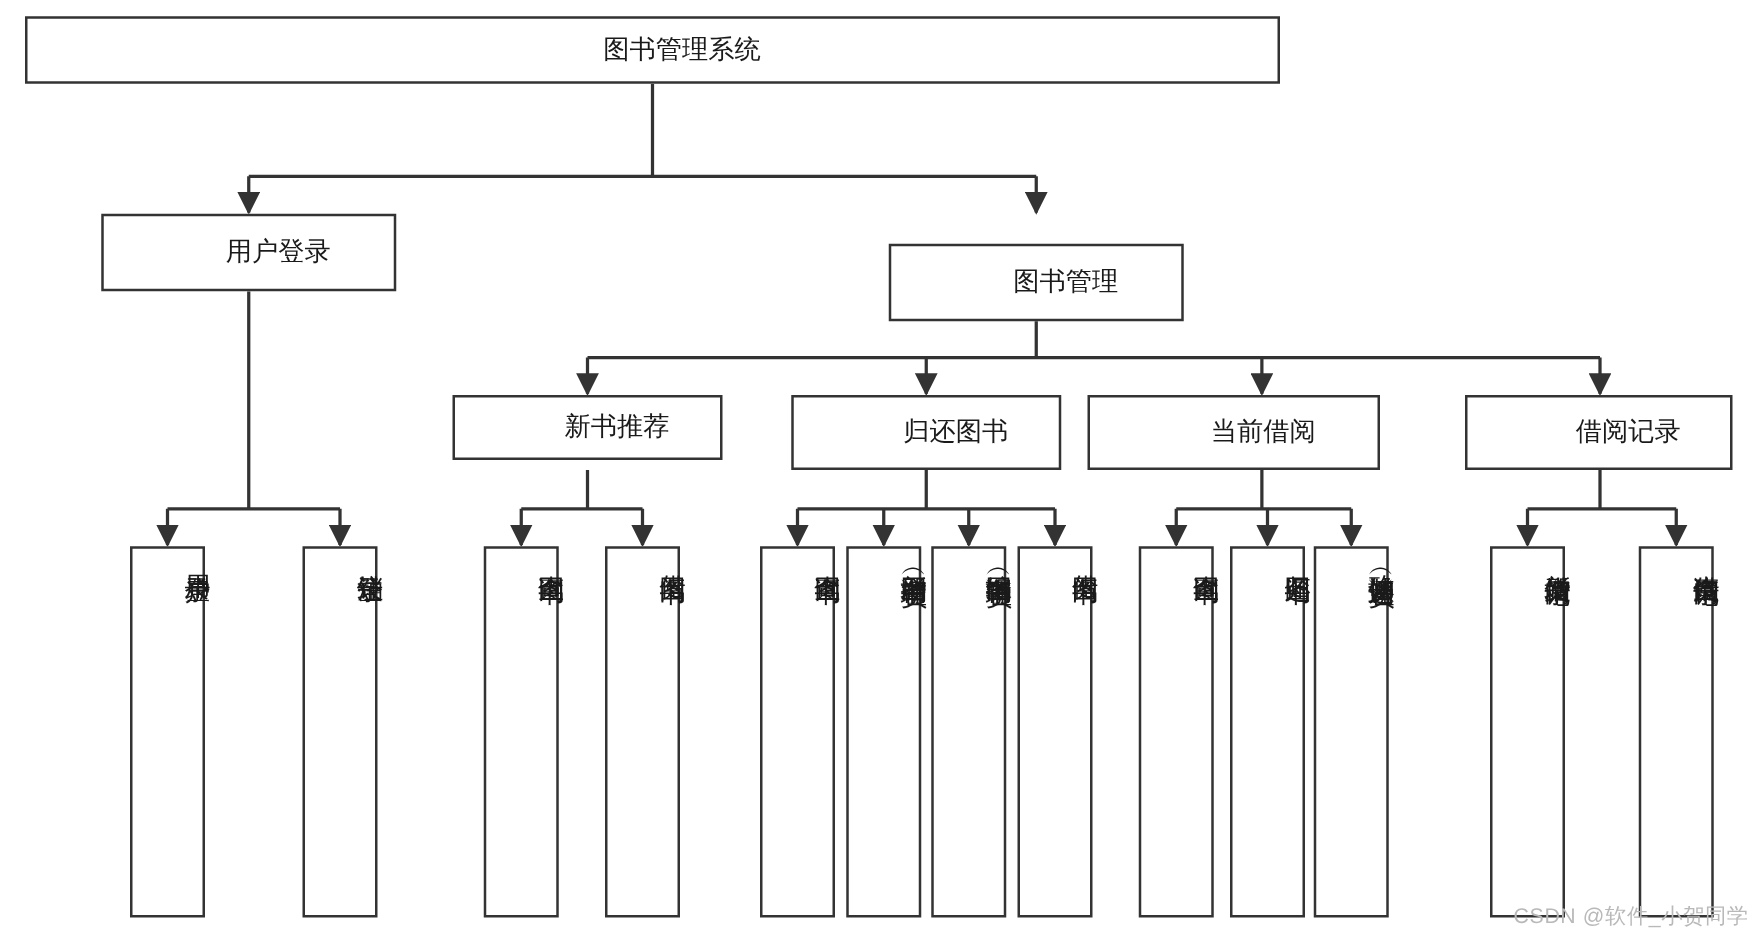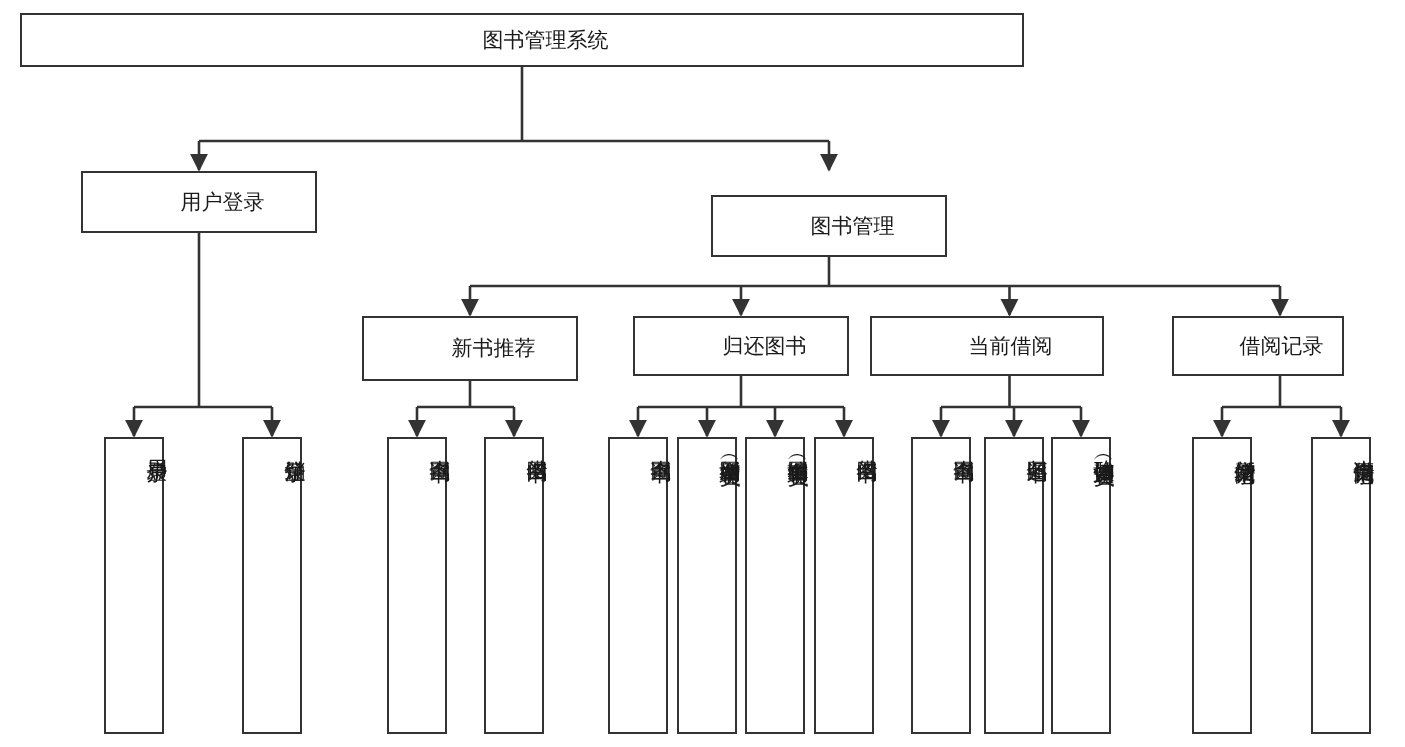--- a/index.html
+++ b/index.html
@@ -119,30 +119,30 @@
   <div id="nodes-layer">
       <div class="node horiz" style="left: 20px; top: 13px; width: 1004px; height: 54px;">
         <span class="node-label">图书管理系统</span>
       </div>
       <div class="node horiz" style="left: 81px; top: 171px; width: 236px; height: 62px;">
         <span class="node-label">用户登录</span>
       </div>
       <div class="node horiz" style="left: 711px; top: 171px; width: 236px; height: 62px; margin-top: 24px;">
         <span class="node-label">图书管理</span>
       </div>
-      <div class="node horiz" style="left: 362px; top: 316px; width: 216px; height: 65px;">
+      <div class="node horiz" style="left: 362px; top: 316px; width: 216px; height: 52px;">
         <span class="node-label">新书推荐</span>
       </div>
       <div class="node horiz" style="left: 633px; top: 316px; width: 216px; height: 60px;">
         <span class="node-label">归还图书</span>
       </div>
       <div class="node horiz" style="left: 870px; top: 316px; width: 234px; height: 60px;">
         <span class="node-label">当前借阅</span>
       </div>
-      <div class="node horiz" style="left: 1172px; top: 316px; width: 172px; height: 60px;">
+      <div class="node horiz" style="left: 1172px; top: 316px; width: 214px; height: 60px;">
         <span class="node-label">借阅记录</span>
       </div>
       <div class="node vert" style="left: 104px; top: 437px; width: 60px; height: 297px;">
         <span class="node-label">用户登录</span>
       </div>
       <div class="node vert" style="left: 242px; top: 437px; width: 60px; height: 297px;">
         <span class="node-label">注销登录</span>
       </div>
       <div class="node vert" style="left: 387px; top: 437px; width: 60px; height: 297px;">
         <span class="node-label">查询图书</span>
@@ -172,13 +172,14 @@
         <span class="node-label">确认归还（管理员）</span>
       </div>
       <div class="node vert" style="left: 1192px; top: 437px; width: 60px; height: 297px;">
         <span class="node-label">新增借阅记录</span>
       </div>
       <div class="node vert" style="left: 1311px; top: 437px; width: 60px; height: 297px;">
         <span class="node-label">查询借阅记录</span>
       </div>
     </div>
 
+  <div class="watermark">CSDN @软件_小贺同学</div>
 </div>
 
 </body></html>

